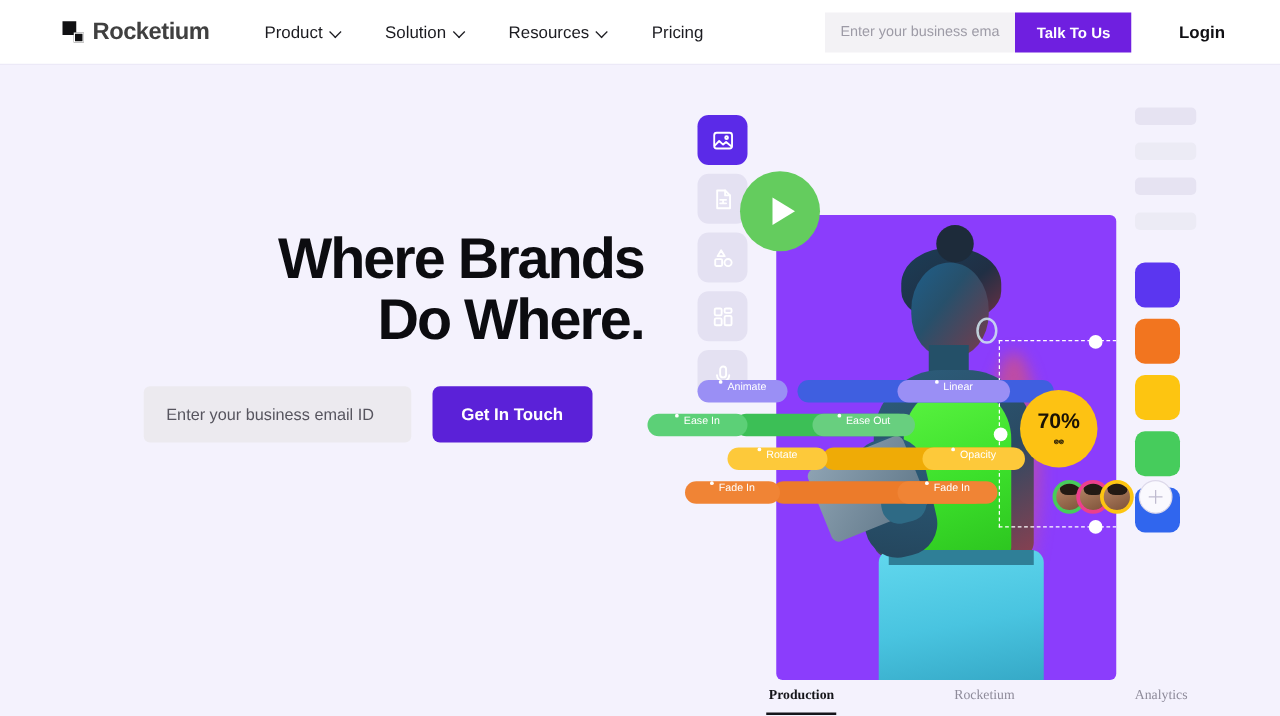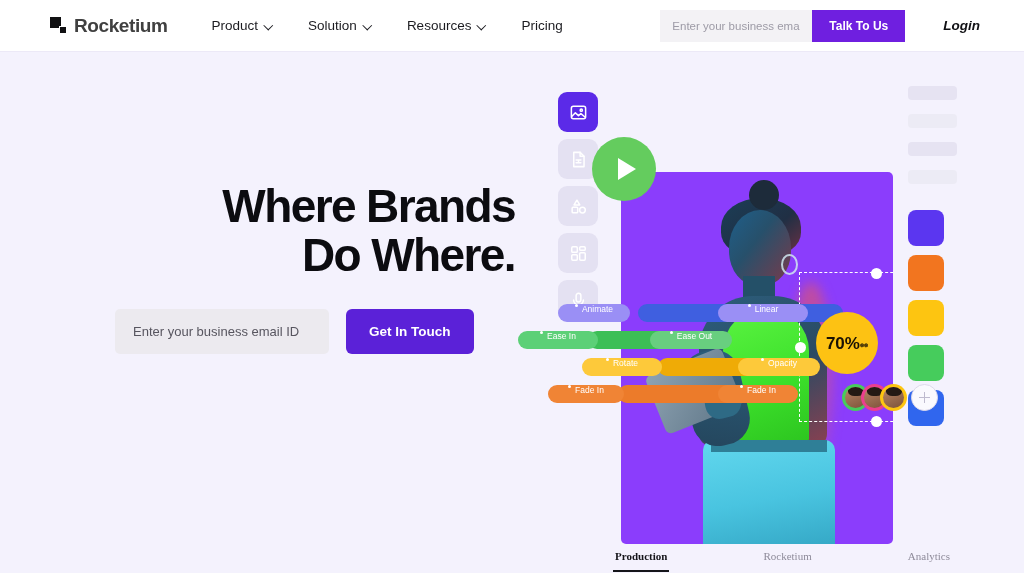--- a/index.html
+++ b/index.html
@@ -115,21 +115,20 @@
     cursor: pointer;
     white-space: nowrap;
   }
   .hdr-login {
     margin-left: 38px;
     font-size: 13.5px;
     font-weight: bold;
     color: #101014;
     cursor: pointer;
     white-space: nowrap;
-    font-style: italic;
   }
 
   
   .hero {
     position: relative;
     height: 521px;
     background: #f4f2fd;
     overflow: hidden;
   }
 
@@ -427,21 +426,21 @@
   }
 
   
   .badge {
     position: absolute;
     left: 306px; top: 248px;
     width: 62px; height: 62px;
     border-radius: 50%;
     background: #fdc213;
     display: flex;
-    flex-direction: row;
+    flex-direction: column;
     align-items: center;
     justify-content: center;
     z-index: 22;
   }
   .badge-num {
     font-size: 17px;
     font-weight: bold;
     color: #1a1205;
     line-height: 1;
   }

